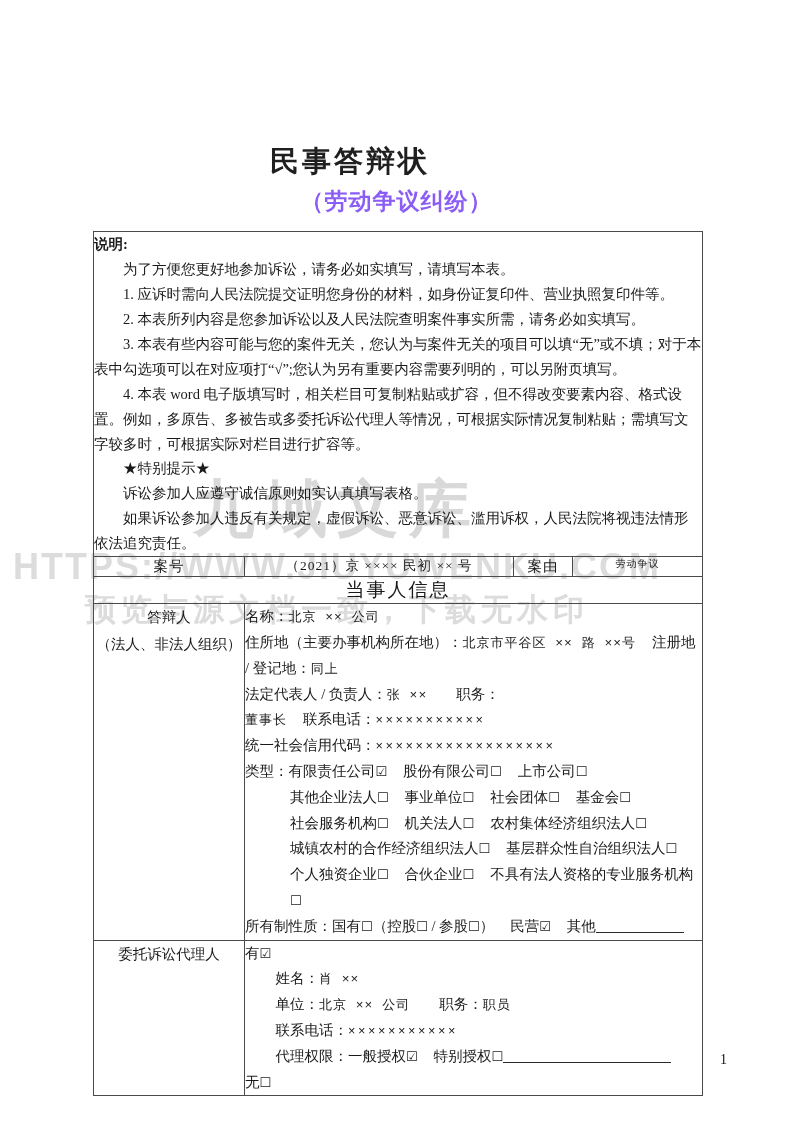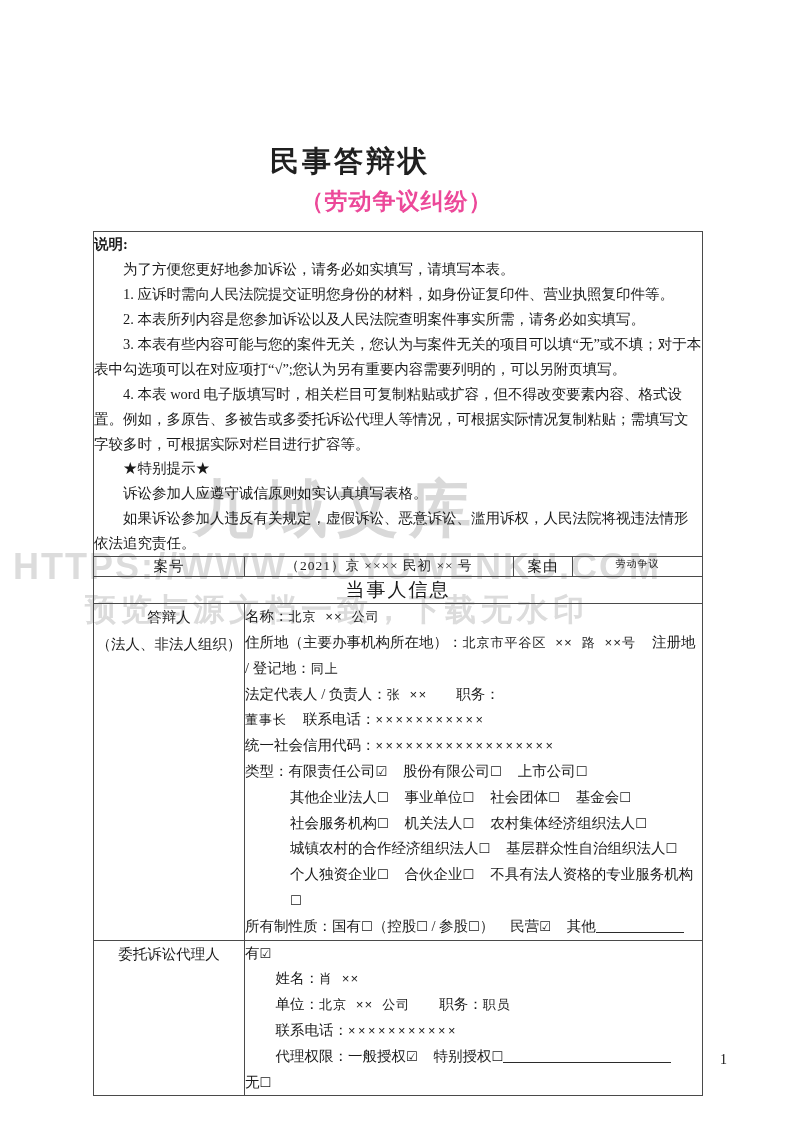--- a/index.html
+++ b/index.html
@@ -76,21 +76,21 @@
   }
   .doc-subtitle {
     position: absolute;
     top: 186px;
     left: 0;
     width: 793px;
     text-align: center;
     font-size: 23px;
     font-weight: bold;
     letter-spacing: 1px;
-    color: #ec4899;
+    color: #8b5cf6;
     z-index: 10;
   }
 
   
   .form-table {
     position: absolute;
     left: 93px;
     top: 231px;
     width: 610px;
     border-collapse: collapse;

